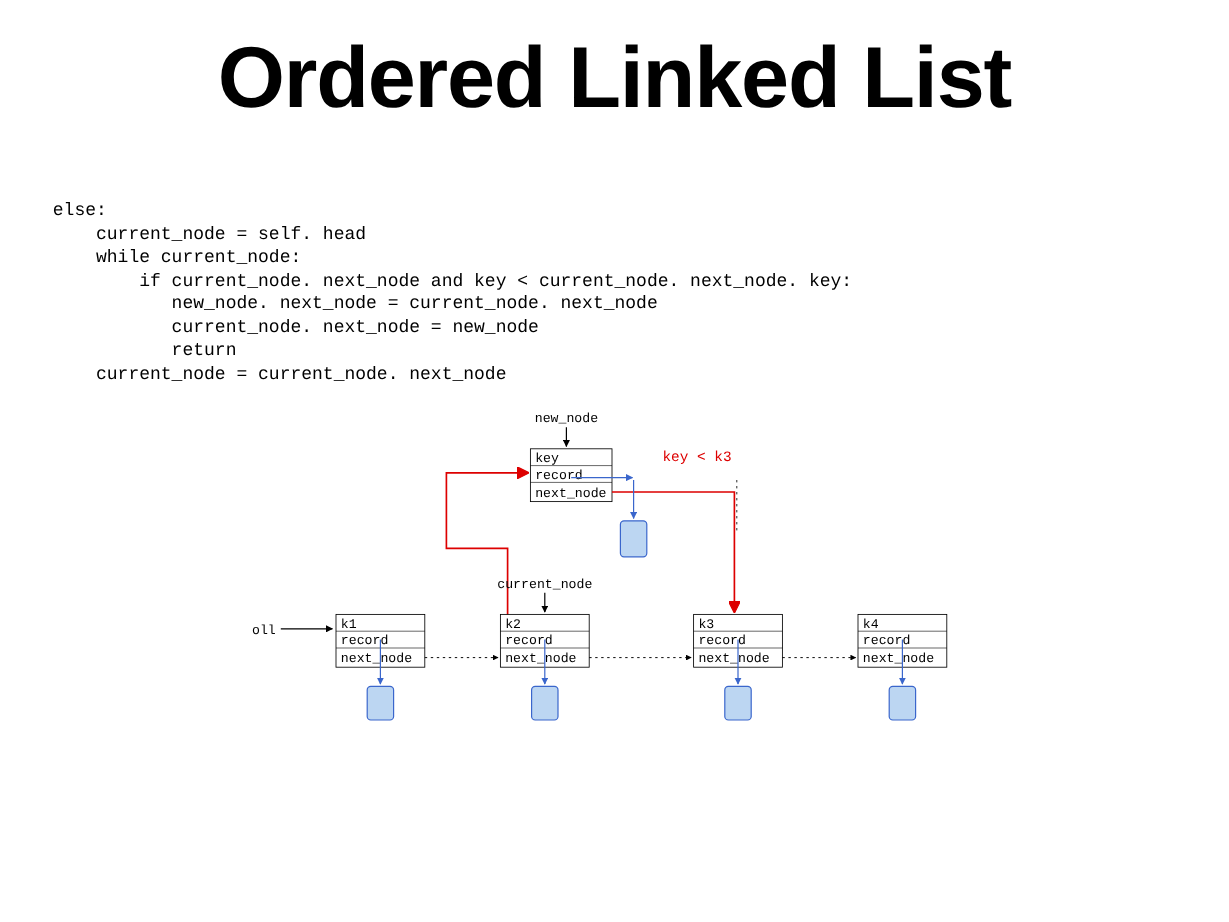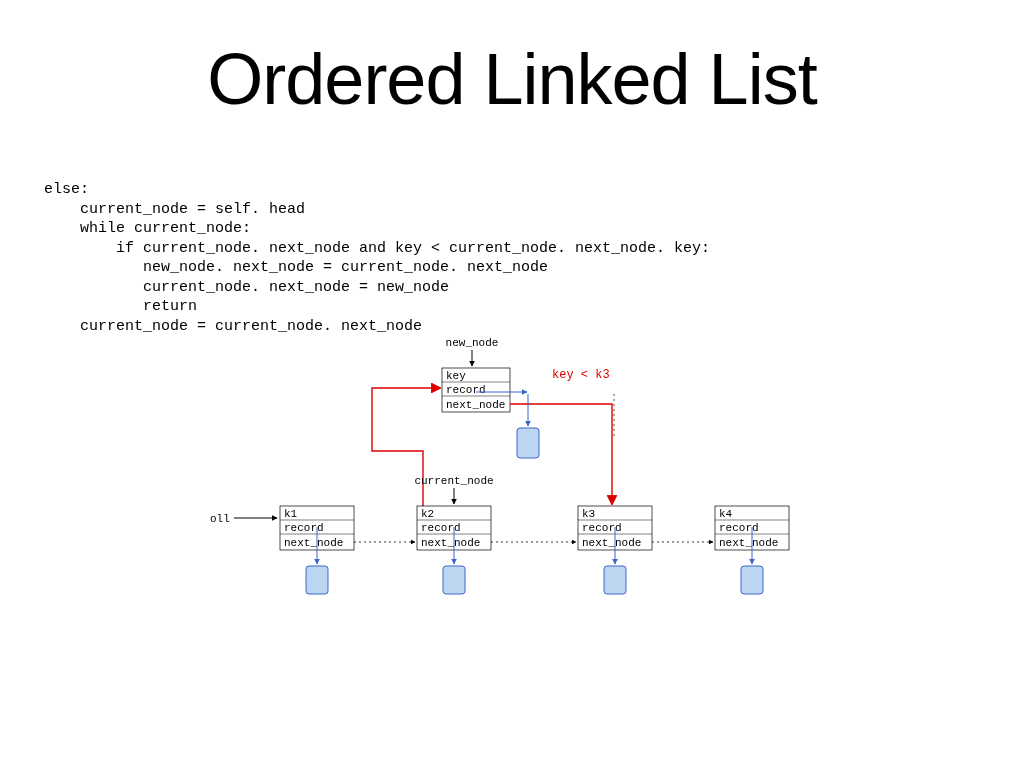--- a/index.html
+++ b/index.html
@@ -6,34 +6,35 @@
     margin: 0;
     padding: 0;
     width: 1024px;
     height: 768px;
     background: #fff;
     font-family: Arial, Helvetica, sans-serif;
     color: #000;
   }
   .title {
     font-size: 72px;
-    font-weight: 400;
+    font-weight: 700;
     text-align: center;
-    margin-top: 38px;
+    margin-top: 24px;
     letter-spacing: -1px;
   }
   .code {
     font-family: "Courier New", Courier, monospace;
     font-size: 15px;
     line-height: 1.3;
     white-space: pre;
     margin-top: 60px;
     margin-left: 44px;
   }
   .diagram-wrap {
+    margin-top: 20px;
     display: flex;
     justify-content: center;
   }
   svg { display: block; }
   .box-label {
     font-family: "Courier New", Courier, monospace;
     font-size: 11px;
     fill: #000;
   }
   .small-label {

